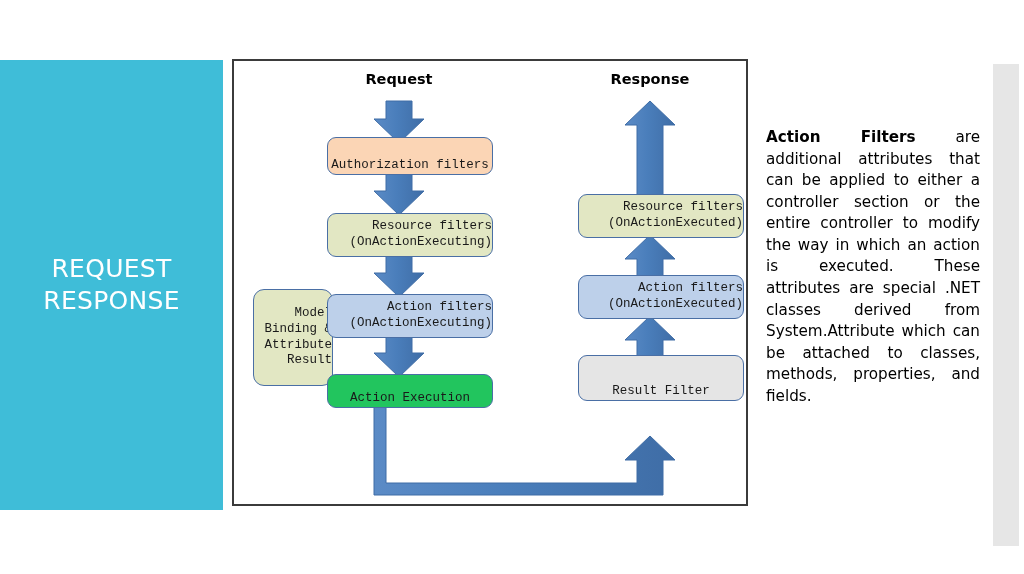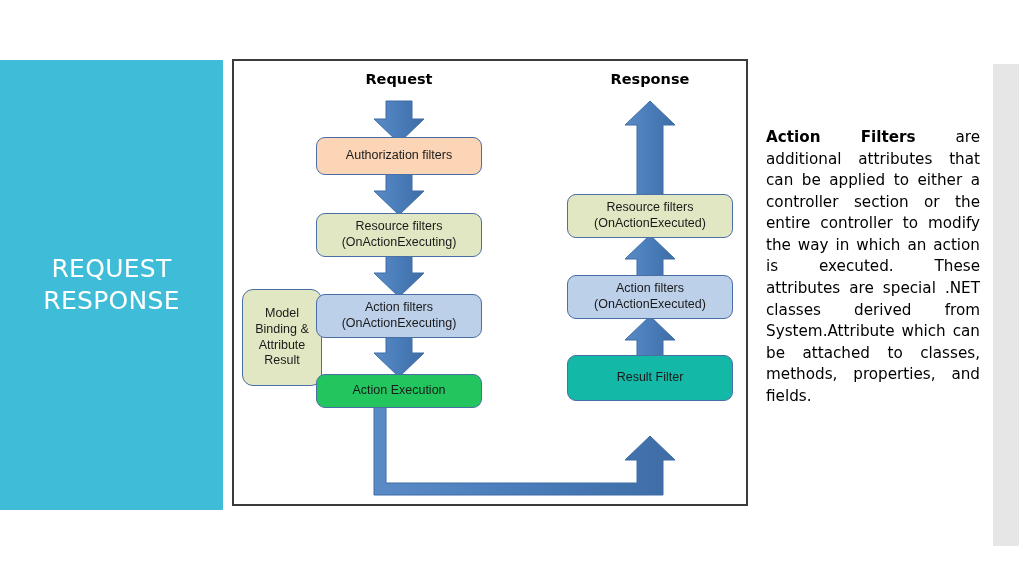--- a/index.html
+++ b/index.html
@@ -58,28 +58,29 @@
     left: 0; top: 0;
   }
 
   
   .flow-box {
     position: absolute;
     box-sizing: border-box;
     border: 1.6px solid #4a6fa5;
     border-radius: 9px;
     display: flex;
-    align-items: center;
+    align-items: flex-end;
     justify-content: center;
     text-align: center;
     color: #1a1a1a;
     font-size: 12.5px;
     line-height: 1.25;
-    font-family: Liberation Sans, sans-serif;
+    font-family: Liberation Mono, monospace;
     z-index: 3;
+    margin-left: 11px;
   }
   .hdr-label {
     position: absolute;
     font-size: 14.5px;
     font-weight: bold;
     color: #000000;
     text-align: center;
     z-index: 3;
     font-family: "DejaVu Sans", "Liberation Sans", sans-serif;
   }
@@ -205,21 +206,21 @@
     <div class="flow-box" style="left:333px; top:133px; width:166px; height:44px; background:#e2e7c3; flex-direction:column;">
       <span>Resource filters</span>
       <span>(OnActionExecuted)</span>
     </div>
 
     <div class="flow-box" style="left:333px; top:214px; width:166px; height:44px; background:#bdd0ea; flex-direction:column;">
       <span>Action filters</span>
       <span>(OnActionExecuted)</span>
     </div>
 
-    <div class="flow-box" style="left:333px; top:294px; width:166px; height:46px; background:#14b8a6;">
+    <div class="flow-box" style="left:333px; top:294px; width:166px; height:46px; background:#e5e5e5;">
       <span>Result Filter</span>
     </div>
 
   </div>
 </div>
 
 <div class="text-col"><b>Action Filters</b><span> are additional attributes that can be applied to either a controller section or the entire controller to modify the way in which an action is executed. These attributes are special .NET classes derived from System.Attribute which can be attached to classes, methods, properties, and fields.</span></div>
 
 <div class="scroll-strip"></div>
 

